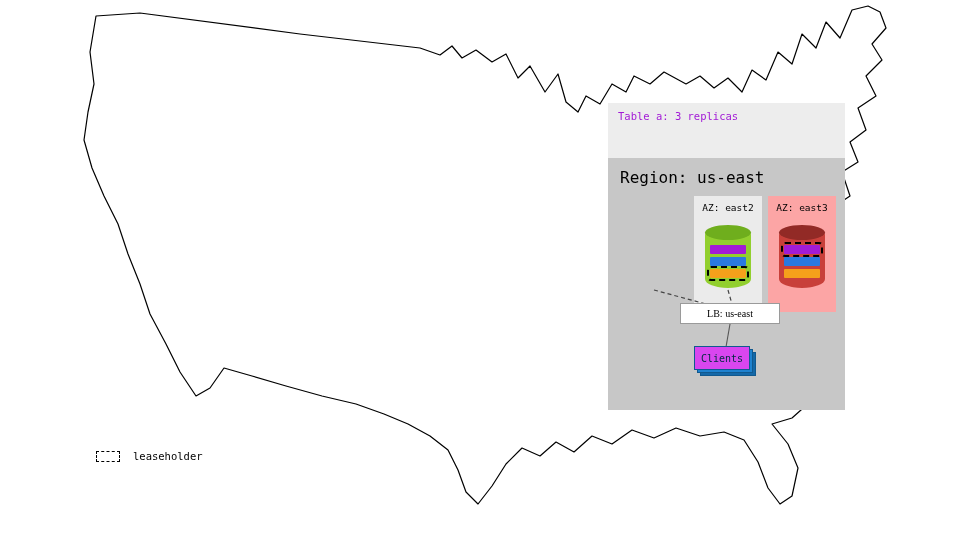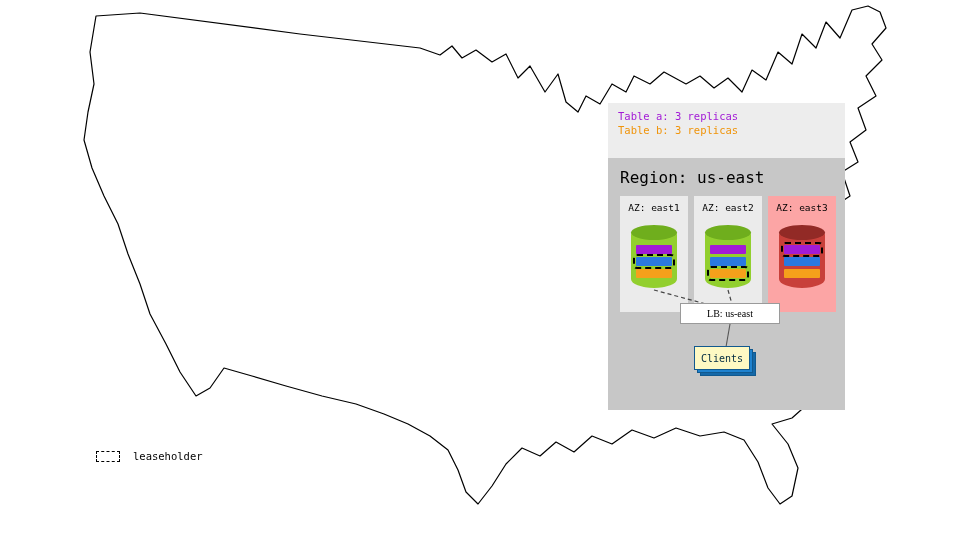--- a/index.html
+++ b/index.html
@@ -68,21 +68,21 @@
     display:flex; align-items:center; justify-content:center; font-size:10px; color:#000;font-family:Liberation Serif, serif;
   }
 
   
   .clients-stack { position:absolute; left:694px; top:346px; width:64px; height:32px; z-index:3; }
   .client-layer { position:absolute; width:56px; height:24px; box-sizing:border-box; border:1px solid #11598f; }
   .client-layer.l2 { left:6px; top:6px; background:#1468a8; }
   .client-layer.l1 { left:3px; top:3px; background:#1e82cf; }
   .client-main {
     position:absolute; left:0; top:0; width:56px; height:24px; box-sizing:border-box;
-    background:#fef9c3; border:1px solid #11598f;
+    background:#d946ef; border:1px solid #11598f;
     display:flex; align-items:center; justify-content:center;
     font-size:10px; color:#002a40;
   }
 
   
   .map-legend { position:absolute; left:96px; top:450px; display:flex; align-items:center; gap:13px; z-index:1; }
   .legend-swatch { width:24px; height:11px; border:1.5px dashed #000; box-sizing:border-box; background:#fff; }
   .legend-text { font-size:10.5px; color:#000; }
 </style>
 </head>
@@ -103,34 +103,25 @@
       L 780,504 L 768,488 L 758,462 L 744,440 L 724,432 L 700,436 L 676,428
       L 654,438 L 632,430 L 612,444 L 592,436 L 574,452 L 556,442 L 540,456
       L 522,448 L 506,464 L 492,486 L 478,504 L 466,492 L 458,470 L 448,450
       L 430,436 L 408,424 L 384,414 L 356,404 L 322,396 L 286,386 L 252,376
       L 224,368 L 210,388 L 196,396 L 180,372 L 166,344 L 150,314 L 140,284
       L 128,254 L 118,224 L 104,196 L 92,168 L 84,140 L 88,112 L 94,84 L 90,52 Z"></path>
   </svg>
 
   <div class="summary-panel">
     <div class="summary-line c-table-a">Table a: 3 replicas</div>
-    <div class="summary-line c-table-b">Table b: 3 replicas</div>
   </div>
 
   <div class="region-panel">
     <div class="region-title">Region: us-east</div>
 
-    <div class="az-box az-east1">
-      <div class="az-label">AZ: east1</div>
-      <div class="cylinder db-green">
-        <div class="bar bar-table-a"></div>
-        <div class="bar bar-index-a leaseholder"></div>
-        <div class="bar bar-table-b"></div>
-      </div>
-    </div>
 
     <div class="az-box az-east2">
       <div class="az-label">AZ: east2</div>
       <div class="cylinder db-green">
         <div class="bar bar-table-a"></div>
         <div class="bar bar-index-a"></div>
         <div class="bar bar-table-b leaseholder"></div>
       </div>
     </div>
 

